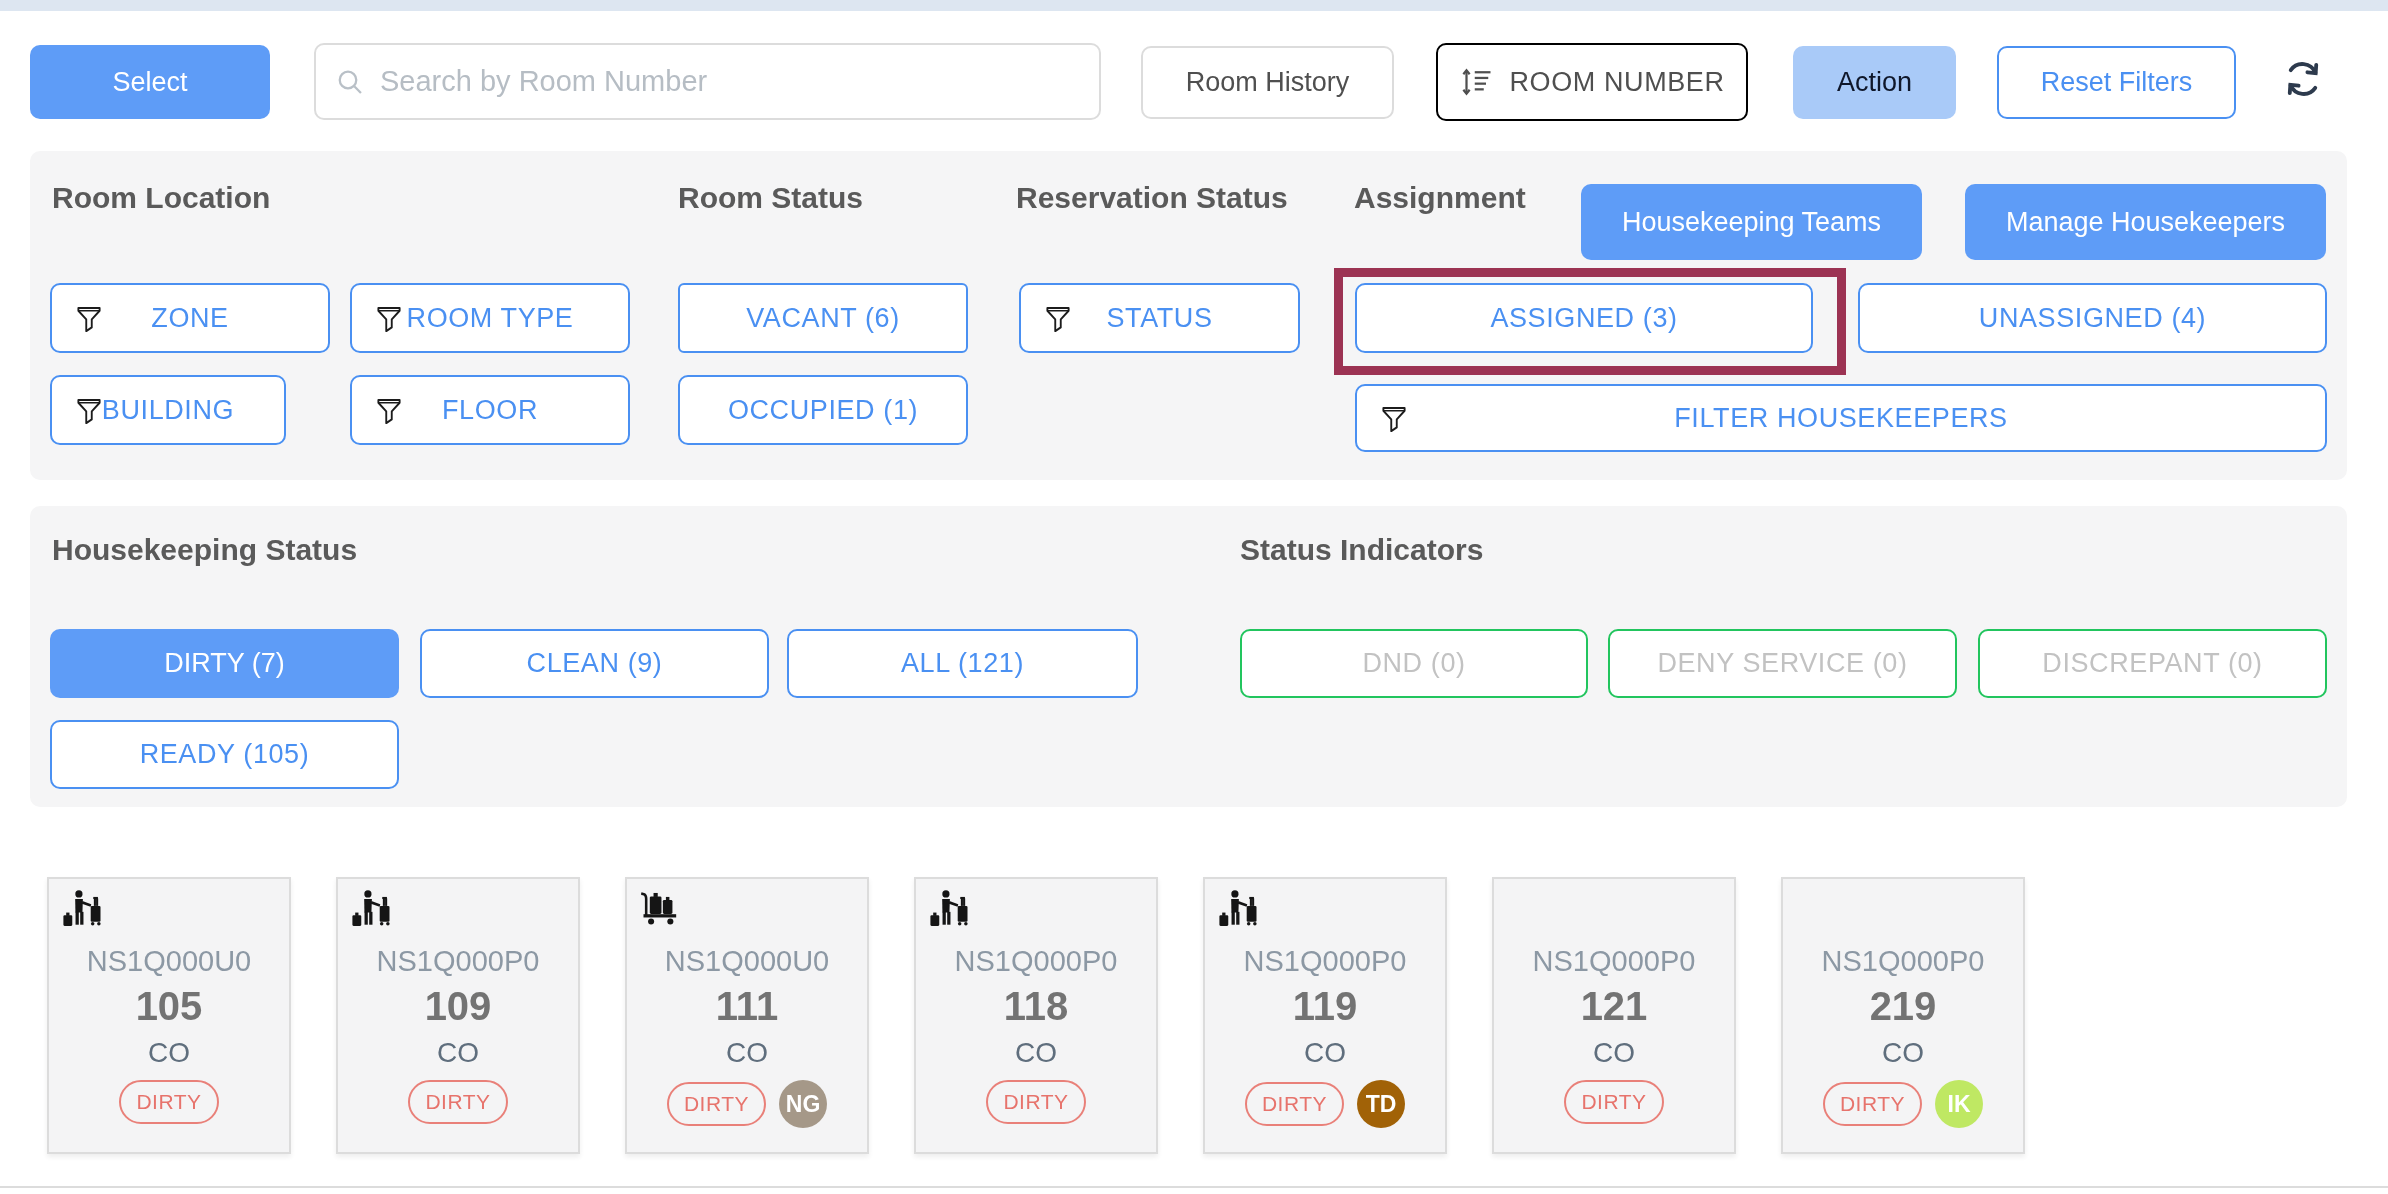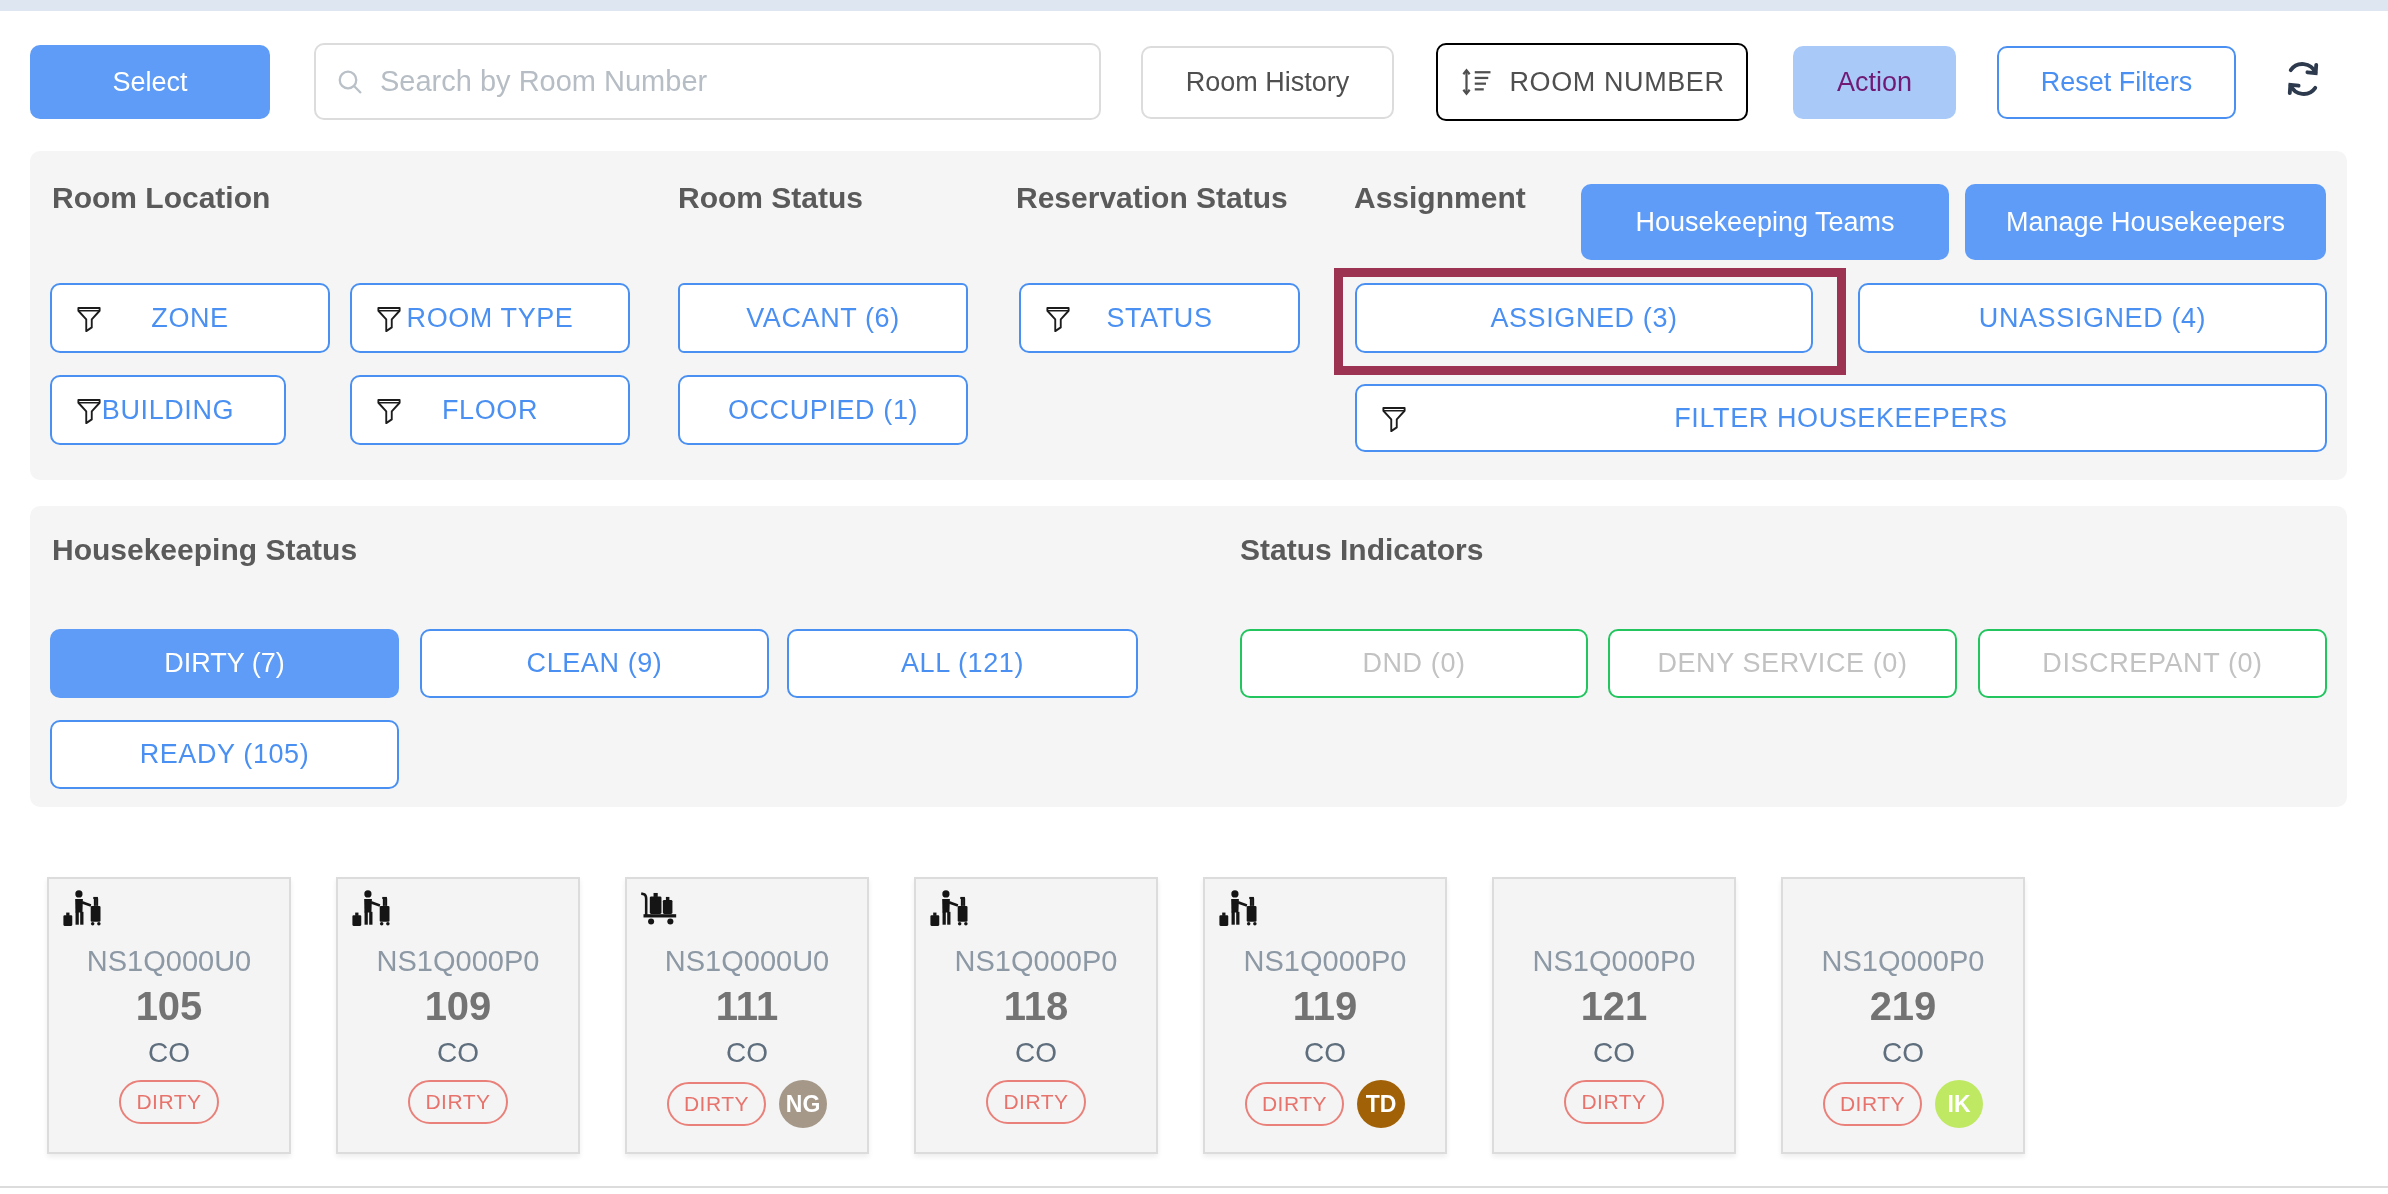--- a/index.html
+++ b/index.html
@@ -7,21 +7,21 @@
        font-family:"Liberation Sans", sans-serif;}
 
   
   .top-strip{position:absolute;left:0;top:0;width:2388px;height:11px;background:#dde6f1;}
 
   
   .btn{position:absolute;display:flex;align-items:center;justify-content:center;
        border-radius:10px;font-size:27px;box-sizing:border-box;cursor:pointer;
        background:#fff;border:2px solid #dcdcdc;color:#4f4f4f;}
   .btn-blue{background:#5e9cf7;border:none;color:#fff;}
-  .btn-blue-disabled{background:#a9caf8;border:none;color:#701a75;}
+  .btn-blue-disabled{background:#a9caf8;border:none;color:#0f172a;}
   .btn-outline-blue{background:#fff;border:2px solid #4a90f2;color:#4a90f2;letter-spacing:.6px;}
   .btn-outline-gray{background:#fff;border:2px solid #22c55e;color:#c2c2c2;letter-spacing:.6px;}
 
   
   .search-box{position:absolute;left:314px;top:43px;width:787px;height:77px;background:#fff;
        border:2px solid #dcdcdc;border-radius:10px;box-sizing:border-box;
        display:flex;align-items:center;padding:0 18px;}
   .search-box svg{flex:0 0 auto;margin-right:12px;}
   .search-input{flex:1;border:none;outline:none;background:transparent;font-size:29px;
        color:#0369a1;font-family:"Liberation Sans", sans-serif;}
@@ -105,21 +105,21 @@
       <polyline points="5.1,19.4 5.4,15.1 9.7,15.5" fill="none"></polyline>
     </svg>
   </div>
 
   <div class="panel panel-1">
     <div class="panel-title" style="left:22px;top:30px;">Room Location</div>
     <div class="panel-title" style="left:648px;top:30px;">Room Status</div>
     <div class="panel-title" style="left:986px;top:30px;">Reservation Status</div>
     <div class="panel-title" style="left:1324px;top:30px;">Assignment</div>
 
-    <button class="btn btn-blue" style="left:1551px;top:33px;width:368px;height:76px;">Housekeeping Teams</button>
+    <button class="btn btn-blue" style="left:1551px;top:33px;width:341px;height:76px;">Housekeeping Teams</button>
     <button class="btn btn-blue" style="left:1935px;top:33px;width:361px;height:76px;">Manage Housekeepers</button>
 
     <button class="btn btn-outline-blue" style="left:20px;top:132px;width:280px;height:70px;">
       <svg class="funnel" width="30" height="32" viewBox="0 0 24 24">
         <path d="M3.5 4h17v2.2l-6.3 6.9v6.4l-4.4 3V13.1L3.5 6.2z" fill="#fff" stroke="#1c1c1c" stroke-width="1.5" stroke-linejoin="round"></path>
         <line x1="3.5" y1="6.2" x2="20.5" y2="6.2" stroke="#1c1c1c" stroke-width="1.2"></line>
       </svg>
       <span>ZONE</span>
     </button>
     <button class="btn btn-outline-blue" style="left:320px;top:132px;width:280px;height:70px;">

